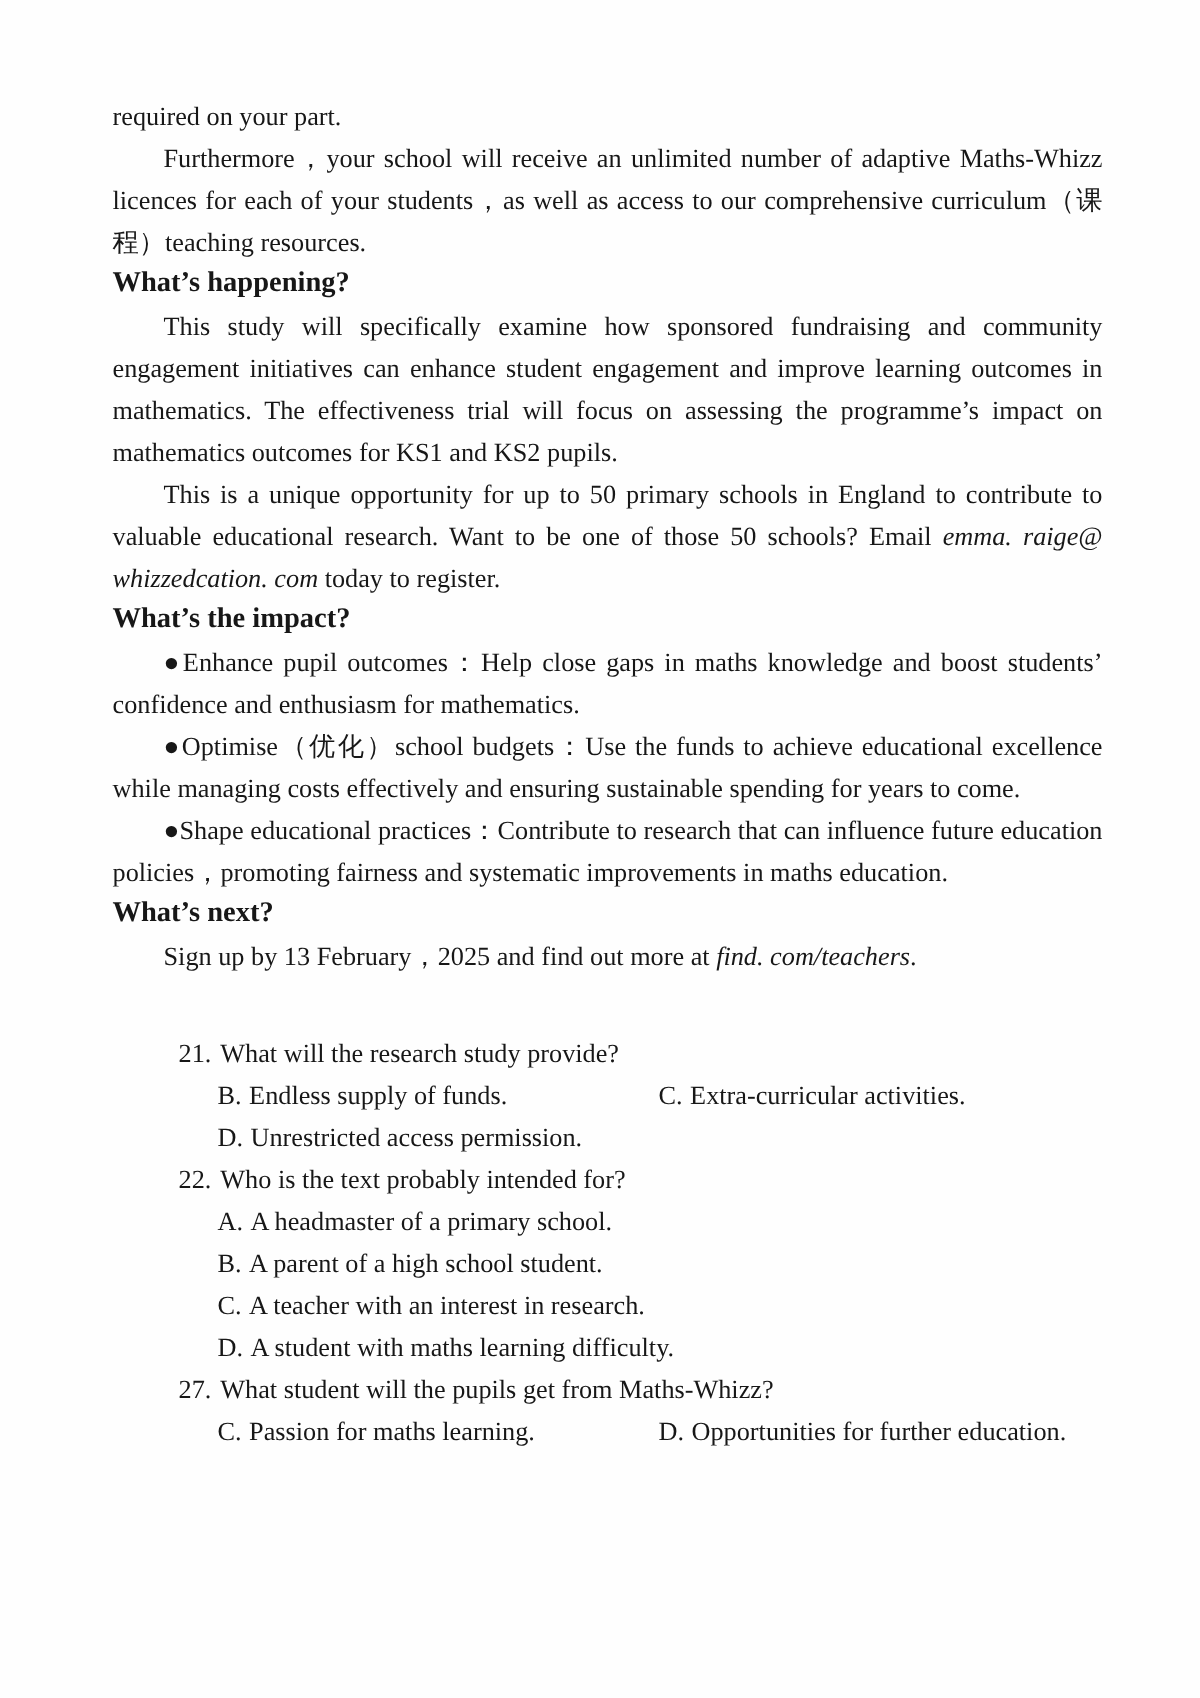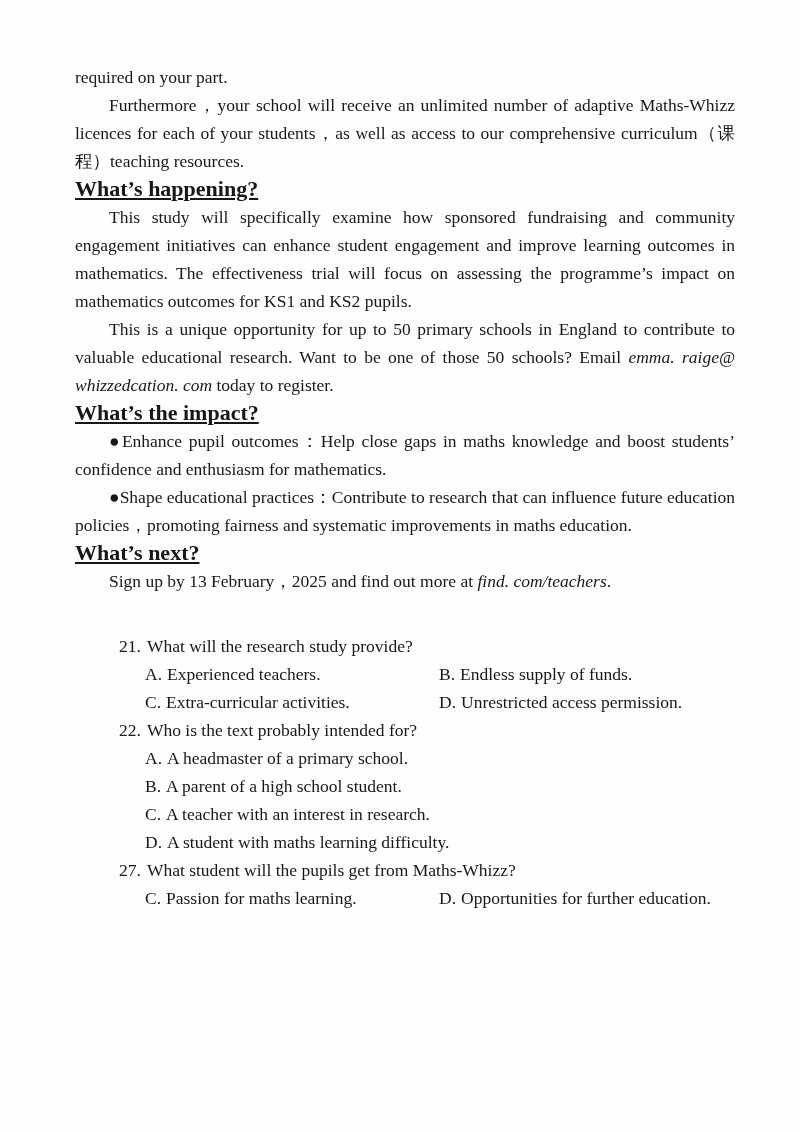--- a/index.html
+++ b/index.html
@@ -25,25 +25,24 @@
     font-size: 17.5px;
     line-height: 28px;
   }
   .para {
     margin: 0;
     text-align: justify;
   }
   .indent { text-indent: 34px; }
   .section-heading {
     margin: 0;
-    font-size: 22px;
+    font-size: 19px;
     line-height: 28px;
     font-weight: bold;
     text-align: left;
-    text-decoration: underline;
   }
   .em { font-style: italic; }
   .questions {
     margin-top: 37px;
     margin-left: 44px;
   }
   .question { margin: 0; }
   .stem {
     line-height: 28px;
     text-align: left;
@@ -78,33 +77,33 @@
     <p class="section-heading">What’s happening?</p>
 
     <p class="para indent">This study will specifically examine how sponsored fundraising and community engagement initiatives can enhance student engagement and improve learning outcomes in mathematics. The effectiveness trial will focus on assessing the programme’s impact on mathematics outcomes for KS1 and KS2 pupils.</p>
 
     <p class="para indent"><span>This is a unique opportunity for up to 50 primary schools in England to contribute to valuable educational research. Want to be one of those 50 schools? Email </span><span class="em">emma. raige@ whizzedcation. com</span><span> today to register.</span></p>
 
     <p class="section-heading">What’s the impact?</p>
 
     <p class="para indent">●Enhance pupil outcomes：Help close gaps in maths knowledge and boost students’ confidence and enthusiasm for mathematics.</p>
 
+    <p class="para indent">●Optimise（优化）school budgets：Use the funds to achieve educational excellence while managing costs effectively and ensuring sustainable spending for years to come.</p>
 
     <p class="para indent">●Shape educational practices：Contribute to research that can influence future education policies，promoting fairness and systematic improvements in maths education.</p>
 
     <p class="section-heading">What’s next?</p>
 
     <p class="para indent"><span>Sign up by 13 February，2025 and find out more at </span><span class="em">find. com/teachers</span><span>.</span></p>
 
     <div class="questions">
 
       <div class="question">
         <div class="stem"><span class="q-num">21.</span><span>What will the research study provide?</span></div>
         <div class="opts-2col">
-          <div class="opt"><span class="opt-label">A.</span><span>Experienced teachers.</span></div>
           <div class="opt"><span class="opt-label">B.</span><span>Endless supply of funds.</span></div>
           <div class="opt"><span class="opt-label">C.</span><span>Extra-curricular activities.</span></div>
           <div class="opt"><span class="opt-label">D.</span><span>Unrestricted access permission.</span></div>
         </div>
       </div>
 
       <div class="question">
         <div class="stem"><span class="q-num">22.</span><span>Who is the text probably intended for?</span></div>
         <div class="opts-1col">
           <div class="opt"><span class="opt-label">A.</span><span>A headmaster of a primary school.</span></div>

